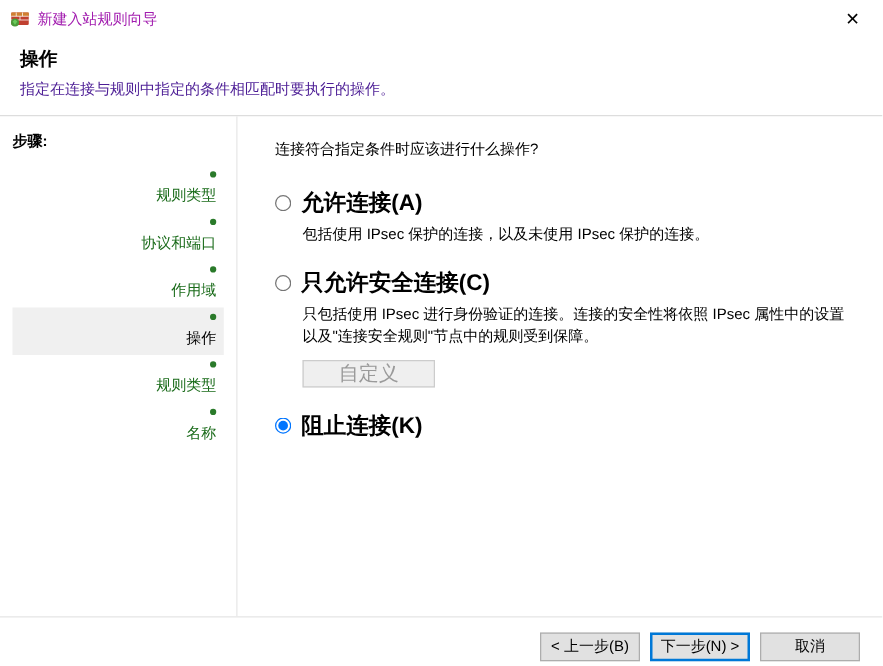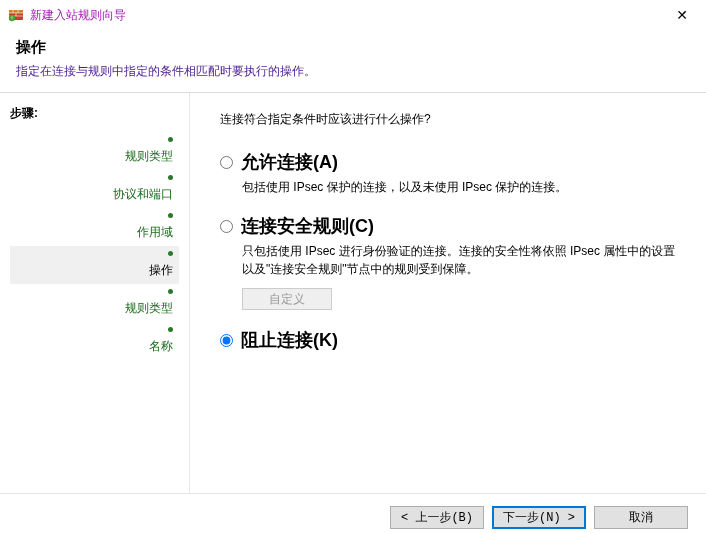--- a/index.html
+++ b/index.html
@@ -122,44 +122,44 @@
     .option-desc {
       font-size: 12px;
       margin-left: 22px;
       margin-top: 4px;
       line-height: 1.5;
       color: #000;
     }
     .customize-btn {
       margin-left: 22px;
       margin-top: 10px;
-      width: 90px;
+      width: 106px;
       height: 22px;
-      font-size: 12px;
+      font-size: 16px;
       background: #efefef;
       border: 1px solid #ccc;
       color: #9a9a9a;
       cursor: default;
       font-family: inherit;
     }
     .footer {
       display: flex;
       justify-content: flex-end;
       gap: 8px;
       padding: 12px 18px;
       border-top: 1px solid #e5e5e5;
     }
     .footer button {
-      width: 94px;
+      width: 80px;
       height: 23px;
       font-size: 12px;
       background: #e1e1e1;
       border: 1px solid #adadad;
       cursor: default;
-      font-family: Liberation Mono, monospace;
+      font-family: Liberation Sans, sans-serif;
     }
     .footer .primary {
       border: 2px solid #0078d7;
       background: #e1e1e1;
     }
   </style>
 </head>
 <body>
 
 <div class="titlebar">
@@ -225,21 +225,21 @@
       <label class="option-row">
         <input type="radio" name="action" style="">
         <span class="option-label">允许连接(A)</span>
       </label>
       <div class="option-desc">包括使用 IPsec 保护的连接，以及未使用 IPsec 保护的连接。</div>
     </div>
 
     <div class="option-group">
       <label class="option-row">
         <input type="radio" name="action" style="">
-        <span class="option-label">连接安全规则(C)</span>
+        <span class="option-label">只允许安全连接(C)</span>
       </label>
       <div class="option-desc">只包括使用 IPsec 进行身份验证的连接。连接的安全性将依照 IPsec 属性中的设置以及"连接安全规则"节点中的规则受到保障。</div>
       <button class="customize-btn" disabled="">自定义</button>
     </div>
 
     <div class="option-group">
       <label class="option-row">
         <input type="radio" name="action" checked="" style="">
         <span class="option-label">阻止连接(K)</span>
       </label>

